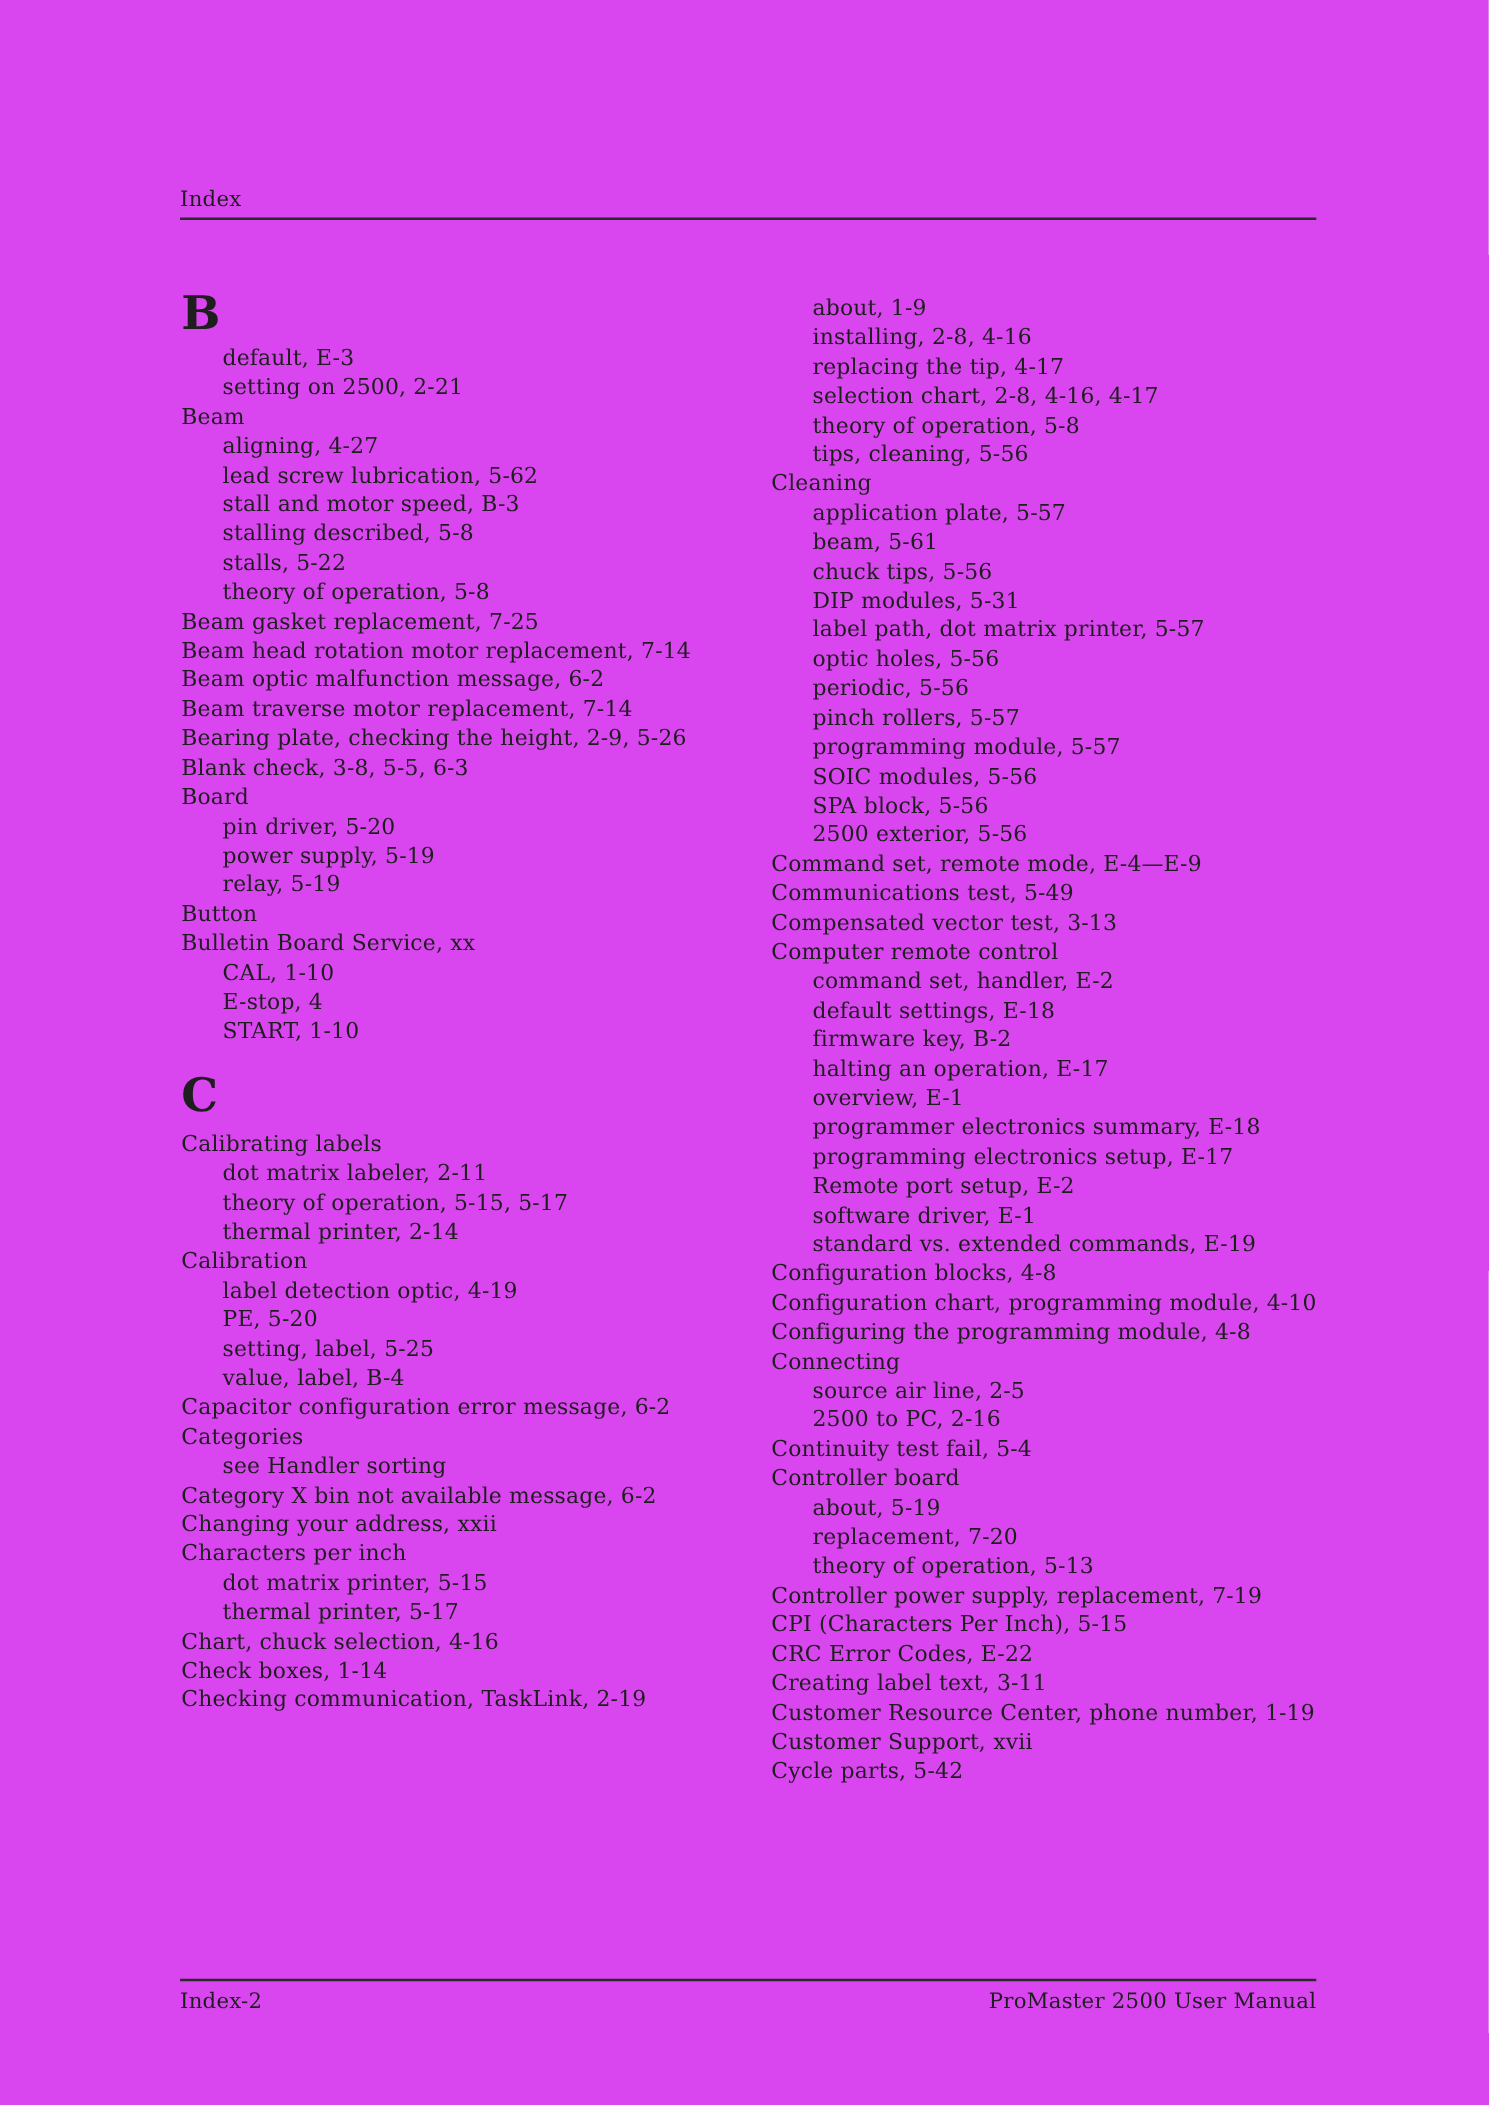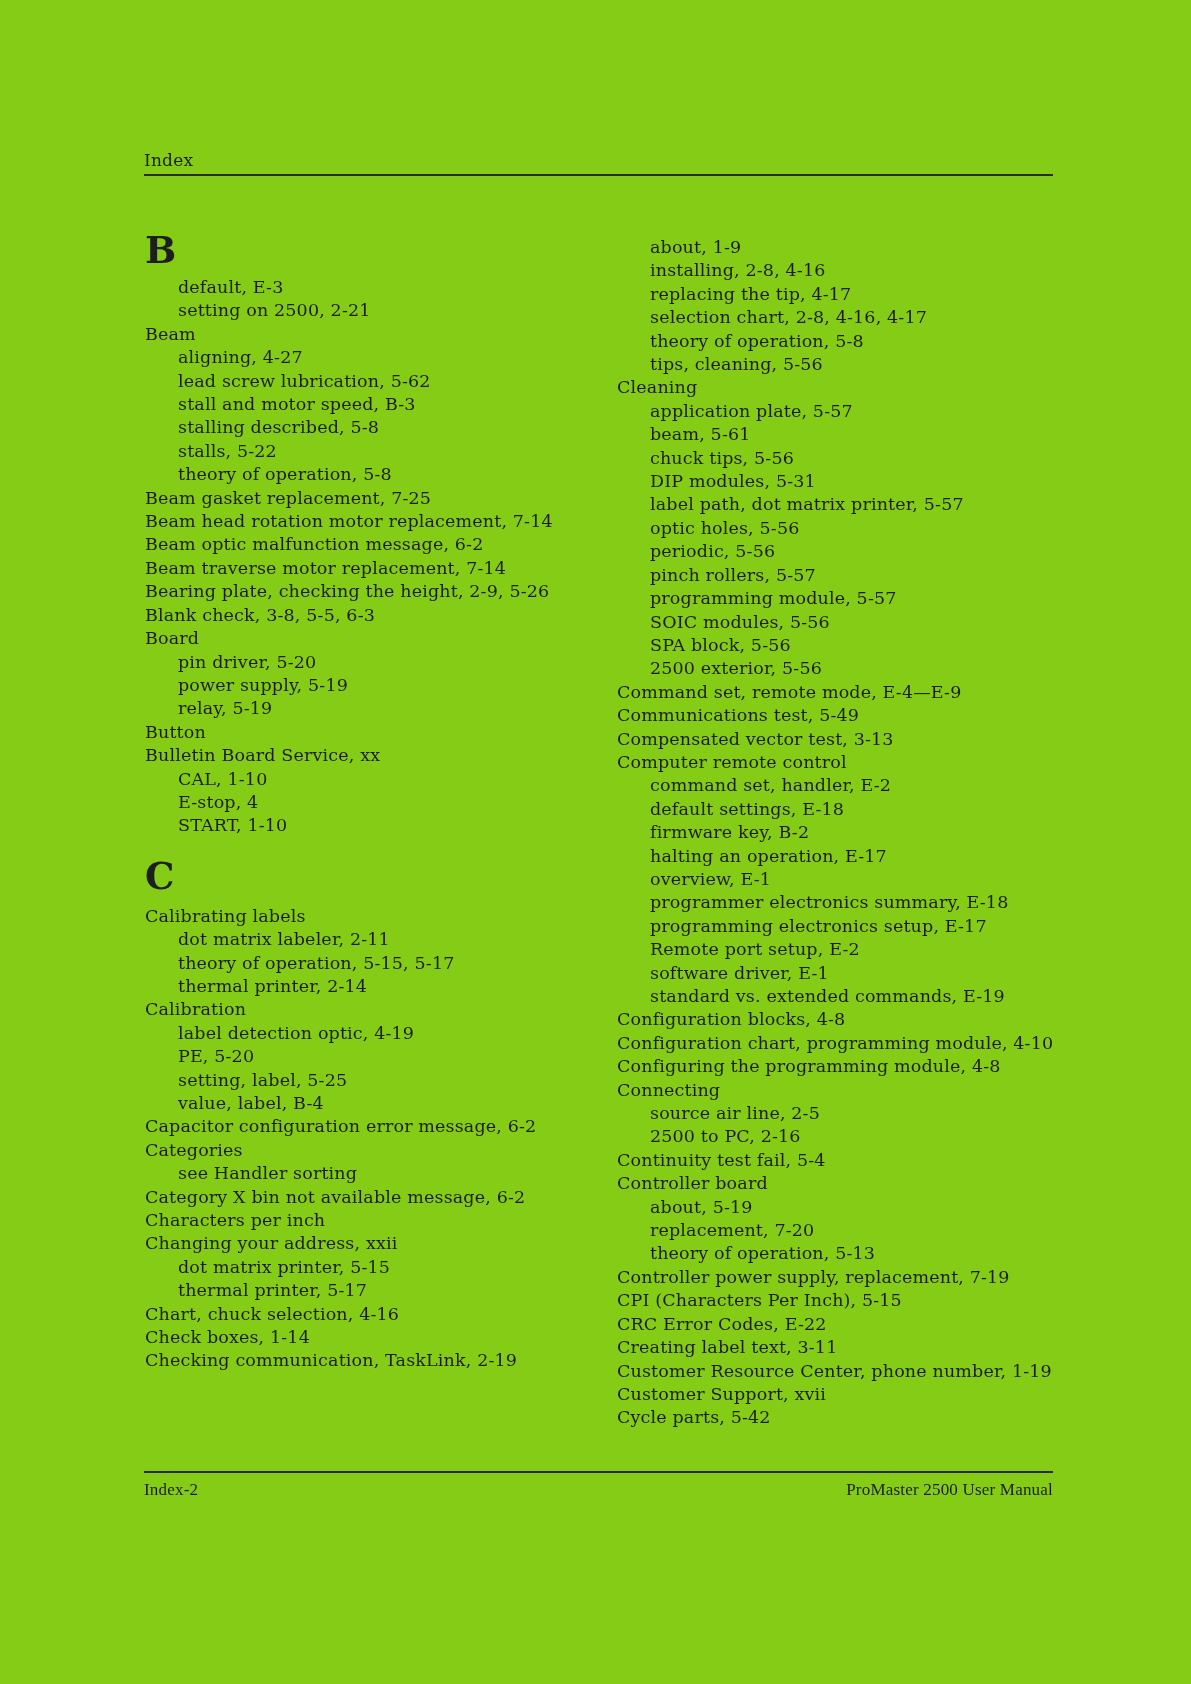--- a/index.html
+++ b/index.html
@@ -1,20 +1,20 @@
 <!DOCTYPE html>
 <html><head>
 <meta charset="utf-8">
 <style>
   html,body{margin:0;padding:0;background:#e8e8e8;}
   .page{
     position:relative;
     width:1191px;height:1684px;
     margin:0 auto;
-    background:#84cc16;
+    background:#d946ef;
     font-family:"DejaVu Serif","Liberation Serif",serif;
     color:#1e1e1e;
     overflow:hidden;
   }
   .running-head{position:absolute;left:144px;top:150px;width:909px;}
   .running-head .rh-title{display:block;font-size:17px;line-height:21px;letter-spacing:.2px;}
   .rule{height:2px;background:#2b2b2b;}
   .running-head .rule{margin-top:3px;}
 
   .col{position:absolute;font-size:17.5px;line-height:23.4px;letter-spacing:.15px;}
@@ -22,21 +22,21 @@
   .col-right{left:617px;top:236px;width:470px;}
 
   .section{
     font-size:37px;font-weight:bold;line-height:40px;
     margin:0 0 6px 0;letter-spacing:0;
   }
   .section:not(:first-child){margin-top:18px;margin-bottom:9px;}
   .main,.sub{white-space:nowrap;}
   .sub{padding-left:33px;}
 
-  .footer{position:absolute;left:144px;top:1471px;width:909px;font-family:Liberation Serif, serif;}
+  .footer{position:absolute;left:144px;top:1583px;width:909px;}
   .footer-row{
     margin-top:6px;display:flex;justify-content:space-between;
     font-size:17px;line-height:21px;letter-spacing:.2px;
   }
 </style>
 </head>
 <body>
 
 <div class="page">
 
@@ -78,22 +78,22 @@
       <div class="sub">thermal printer, 2-14</div>
       <div class="main">Calibration</div>
       <div class="sub">label detection optic, 4-19</div>
       <div class="sub">PE, 5-20</div>
       <div class="sub">setting, label, 5-25</div>
       <div class="sub">value, label, B-4</div>
       <div class="main">Capacitor configuration error message, 6-2</div>
       <div class="main">Categories</div>
       <div class="sub">see Handler sorting</div>
       <div class="main">Category X bin not available message, 6-2</div>
+      <div class="main">Changing your address, xxii</div>
       <div class="main">Characters per inch</div>
-      <div class="main">Changing your address, xxii</div>
       <div class="sub">dot matrix printer, 5-15</div>
       <div class="sub">thermal printer, 5-17</div>
       <div class="main">Chart, chuck selection, 4-16</div>
       <div class="main">Check boxes, 1-14</div>
       <div class="main">Checking communication, TaskLink, 2-19</div>
     </div>
 
   <div class="col col-right">
       <div class="sub">about, 1-9</div>
       <div class="sub">installing, 2-8, 4-16</div>

